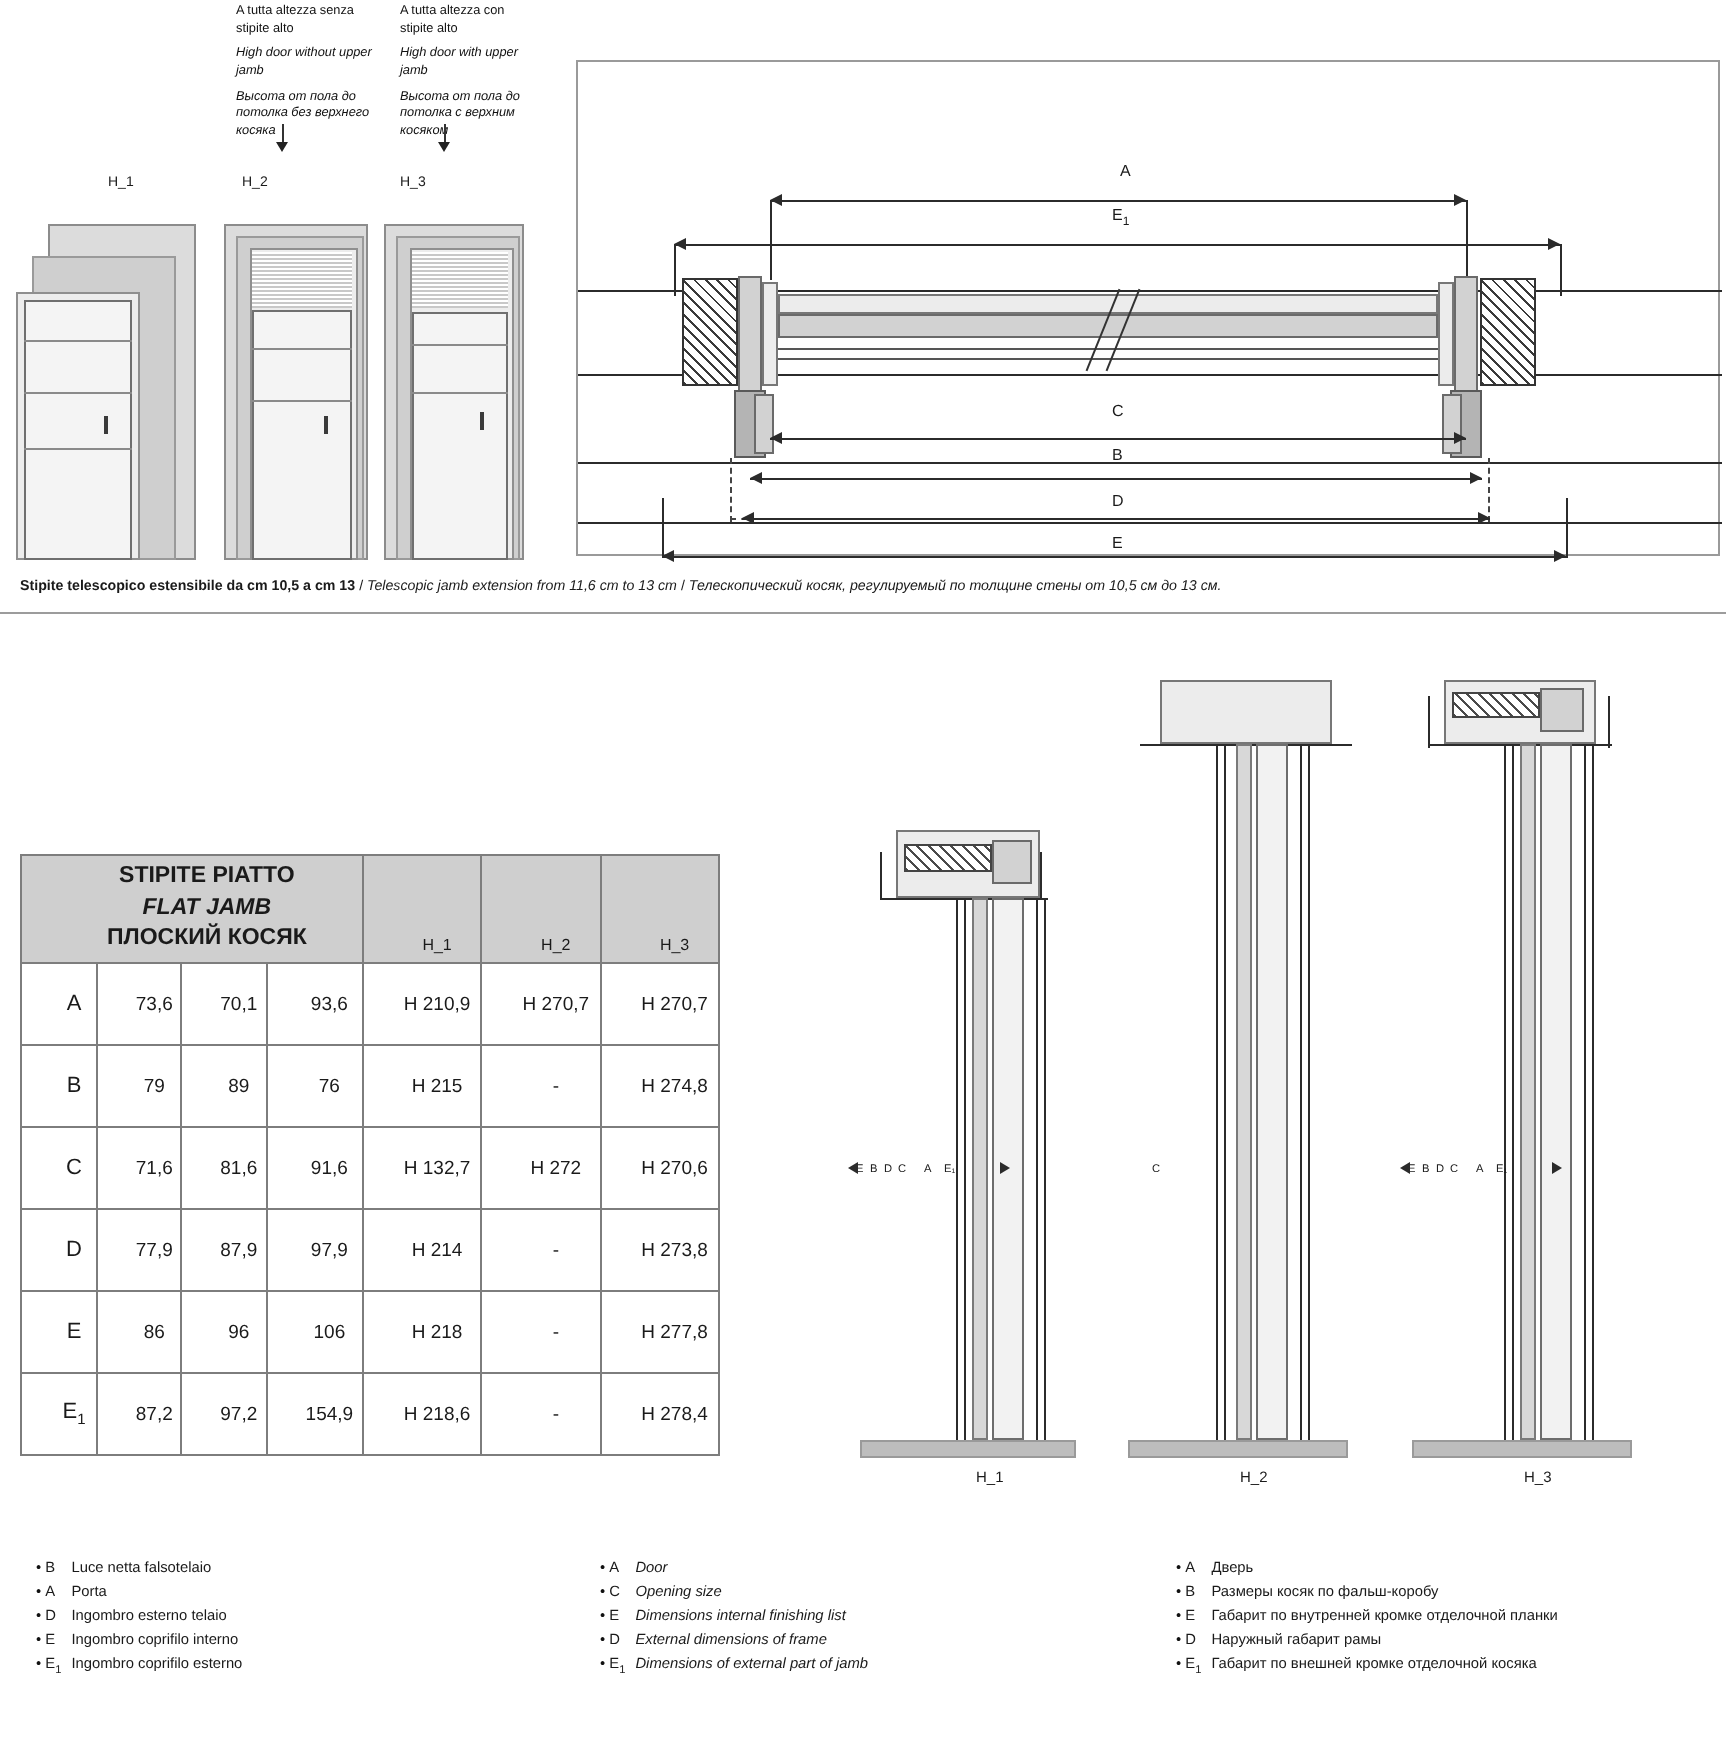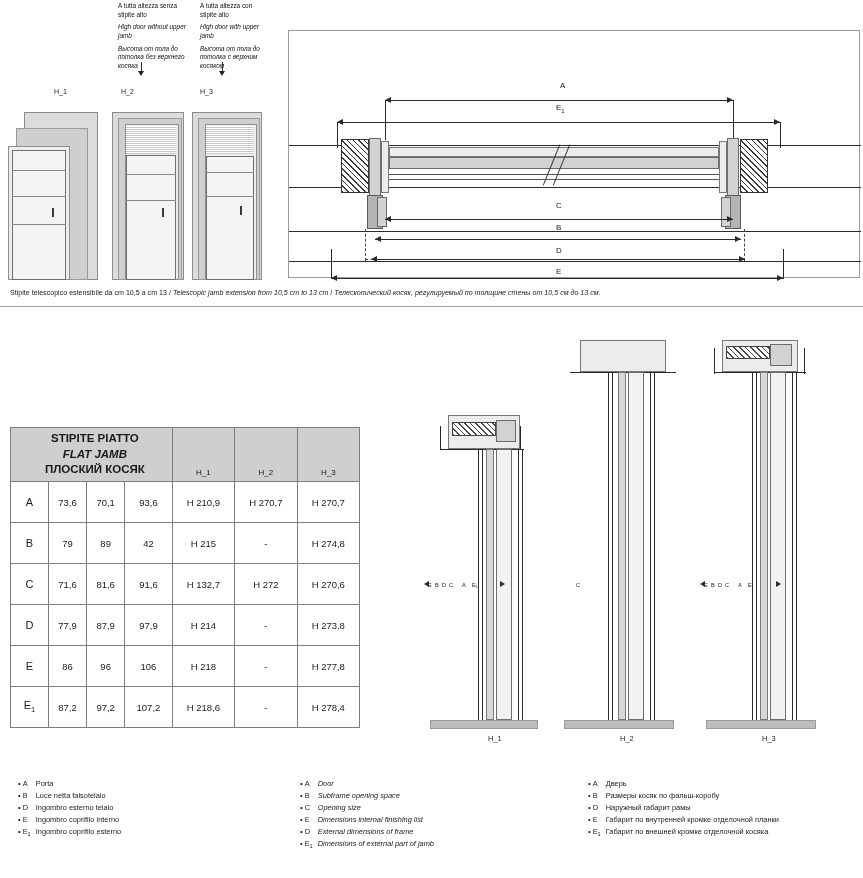--- a/index.html
+++ b/index.html
@@ -89,38 +89,39 @@
   .thinline { position:absolute; background:#555; height:1px; }
   .thinline-v { position:absolute; background:#555; width:1px; }
   .dashline { position:absolute; border-top:1px dashed #444; }
   .dashline-v { position:absolute; border-left:1px dashed #444; }
 
   
   #caption {
     left:10px; top:289px; width:843px;
     font-size:7.1px; line-height:1.3;
   }
-  #caption b { font-weight:normal; }
+  #caption b { font-weight:bold; }
   #caption i { font-style:italic; }
 
   
   #divider { left:0; top:306px; width:863px; height:1px; background:#9c9c9c; }
 
   
   #table-wrap { left:10px; top:427px; width:350px; }
   table.spec {
     border-collapse:collapse;
     width:350px;
     font-size:9.5px;
   }
   table.spec td, table.spec th {
     border:1px solid #7d7d7d;
     text-align:center;
     height:41px;
     font-weight:normal;
+    padding-left:16px;
   }
   table.spec tr.head td {
     background:#cfcfcf;
     height:54px;
     border-top:1px solid #7d7d7d;
   }
   .head-title {
     text-align:left; padding-left:8px; font-size:11.5px; line-height:1.35;
   }
   .head-title .l1 { font-weight:bold; }
@@ -288,21 +289,21 @@
   <div class="dimline" style="left:42px; top:218px; width:1px; height:30px;"></div>
   <div class="dimline" style="left:42px; top:247px; width:452px;"></div>
   <div class="arrowL" style="left:42px; top:244px;"></div>
   <div class="arrowR" style="left:488px; top:244px;"></div>
   <div class="tick" style="left:494px; top:218px; height:30px;"></div>
 </div>
 
 <div class="abs" id="caption">
   <span><b>Stipite telescopico estensibile da cm 10,5 a cm 13</b></span>
   <span> / </span>
-  <span><i>Telescopic jamb extension from 10,5 cm to 13 cm</i></span>
+  <span><i>Telescopic jamb extension from 11,6 cm to 13 cm</i></span>
   <span> / </span>
   <span><i>Телескопический косяк, регулируемый по толщине стены от 10,5 см до 13 см.</i></span>
 </div>
 
 <div class="abs" id="divider"></div>
 
 <div class="abs" id="table-wrap">
   <table class="spec">
     <tbody>
         <tr class="head">
@@ -323,21 +324,21 @@
       <td>93,6</td>
       <td>H 210,9</td>
       <td>H 270,7</td>
       <td>H 270,7</td>
     </tr>
 
     <tr>
       <td class="rowlabel">B</td>
       <td>79</td>
       <td>89</td>
-      <td>42</td>
+      <td>76</td>
       <td>H 215</td>
       <td>-</td>
       <td>H 274,8</td>
     </tr>
 
     <tr>
       <td class="rowlabel">C</td>
       <td>71,6</td>
       <td>81,6</td>
       <td>91,6</td>
@@ -365,21 +366,21 @@
       <td>-</td>
       <td>H 277,8</td>
     </tr>
 
     <tr>
       <td class="rowlabel">
         <span>E</span><sub>1</sub>
       </td>
       <td>87,2</td>
       <td>97,2</td>
-      <td>107,2</td>
+      <td>154,9</td>
       <td>H 218,6</td>
       <td>-</td>
       <td>H 278,4</td>
     </tr>
   </tbody>
     </table>
 </div>
 
 <div class="abs" id="right-draw">
 
@@ -451,30 +452,30 @@
   <div class="tinylbl" style="left:348px; top:252px;">E₁</div>
   <div class="sidearrow" style="left:300px; top:251px;"></div>
   <div class="sidearrow rev" style="left:376px; top:251px;"></div>
 </div>
 
 <div class="abs" id="legend">
 
   <div class="legend-col it" style="left:18px; width:270px;">
     <div class="row">
       <span class="bullet">•</span>
+      <span class="key">B</span>
+      <span class="txt">Luce netta falsotelaio</span>
+    </div>
+    <div class="row">
+      <span class="bullet">•</span>
       <span class="key">A</span>
       <span class="txt">Porta</span>
     </div>
     <div class="row">
       <span class="bullet">•</span>
-      <span class="key">B</span>
-      <span class="txt">Luce netta falsotelaio</span>
-    </div>
-    <div class="row">
-      <span class="bullet">•</span>
       <span class="key">D</span>
       <span class="txt">Ingombro esterno telaio</span>
     </div>
     <div class="row">
       <span class="bullet">•</span>
       <span class="key">E</span>
       <span class="txt">Ingombro coprifilo interno</span>
     </div>
     <div class="row">
       <span class="bullet">•</span>
@@ -484,25 +485,20 @@
   </div>
 
   <div class="legend-col en" style="left:300px; width:290px;">
     <div class="row">
       <span class="bullet">•</span>
       <span class="key">A</span>
       <span class="txt">Door</span>
     </div>
     <div class="row">
       <span class="bullet">•</span>
-      <span class="key">B</span>
-      <span class="txt">Subframe opening space</span>
-    </div>
-    <div class="row">
-      <span class="bullet">•</span>
       <span class="key">C</span>
       <span class="txt">Opening size</span>
     </div>
     <div class="row">
       <span class="bullet">•</span>
       <span class="key">E</span>
       <span class="txt">Dimensions internal finishing list</span>
     </div>
     <div class="row">
       <span class="bullet">•</span>
@@ -522,27 +518,27 @@
       <span class="key">A</span>
       <span class="txt">Дверь</span>
     </div>
     <div class="row">
       <span class="bullet">•</span>
       <span class="key">B</span>
       <span class="txt">Размеры косяк по фальш-коробу</span>
     </div>
     <div class="row">
       <span class="bullet">•</span>
+      <span class="key">E</span>
+      <span class="txt">Габарит по внутренней кромке отделочной планки</span>
+    </div>
+    <div class="row">
+      <span class="bullet">•</span>
       <span class="key">D</span>
       <span class="txt">Наружный габарит рамы</span>
     </div>
     <div class="row">
       <span class="bullet">•</span>
-      <span class="key">E</span>
-      <span class="txt">Габарит по внутренней кромке отделочной планки</span>
-    </div>
-    <div class="row">
-      <span class="bullet">•</span>
       <span class="key"><span>E</span><sub>1</sub></span>
       <span class="txt">Габарит по внешней кромке отделочной косяка</span>
     </div>
   </div>
 </div>
 
 </body></html>

